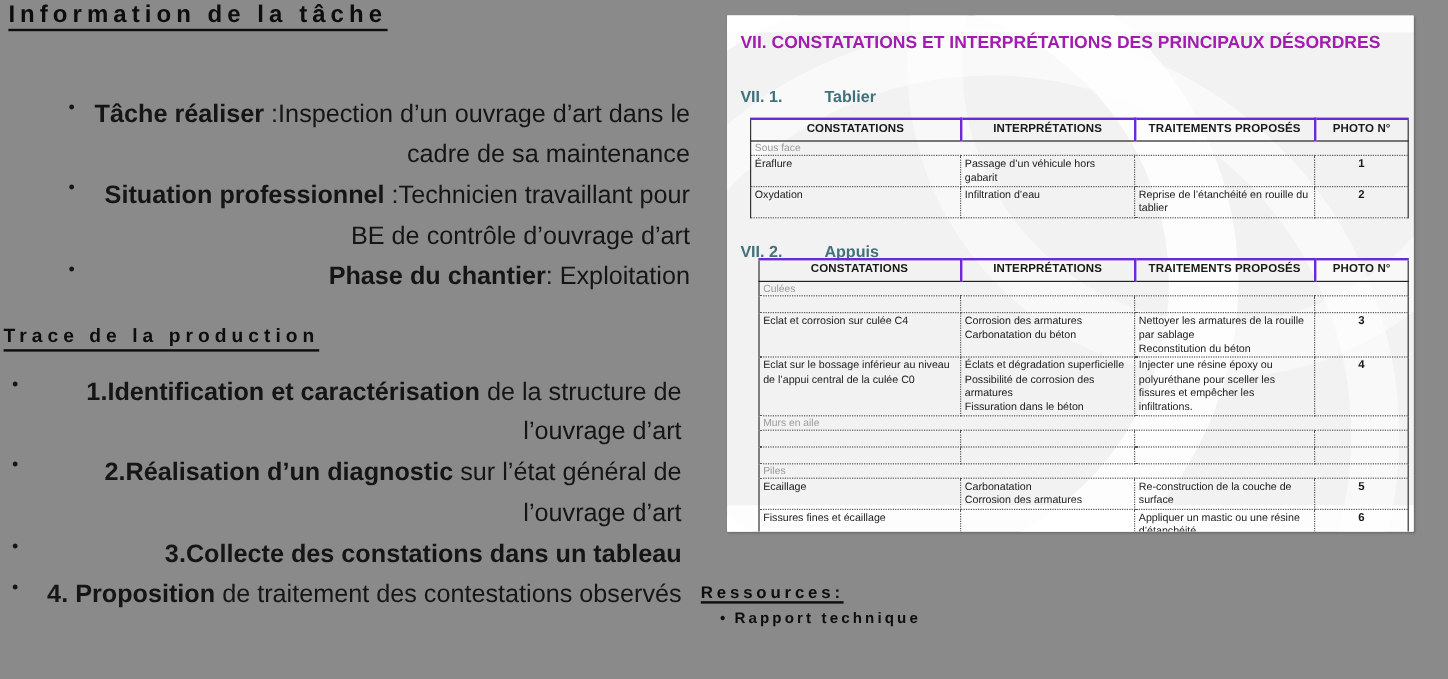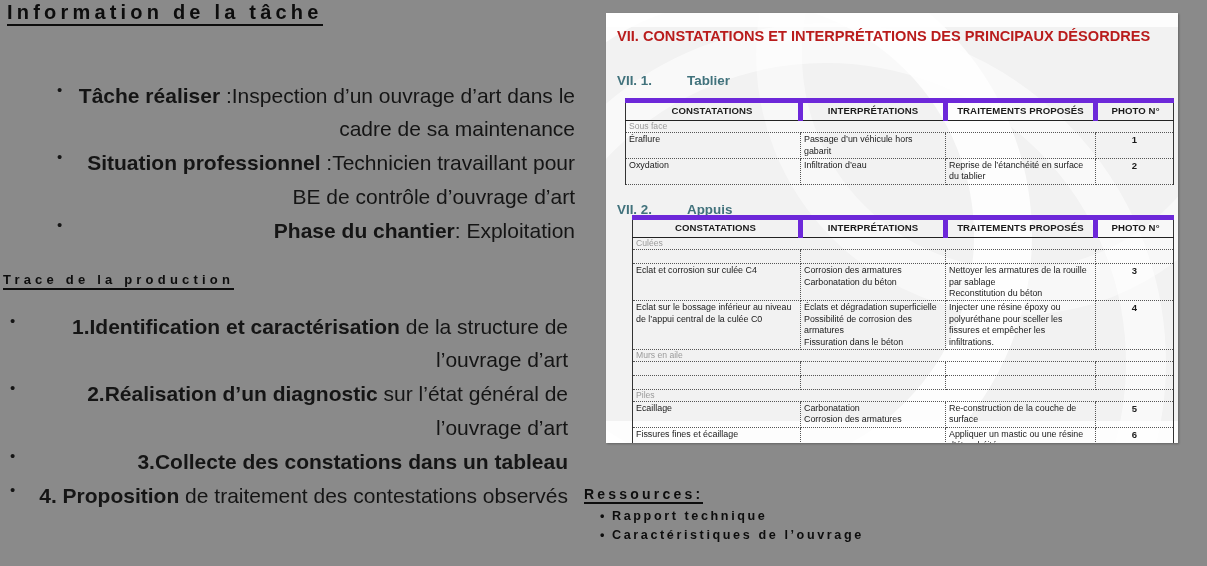--- a/index.html
+++ b/index.html
@@ -42,21 +42,21 @@
   .heading-task {
     position: absolute;
     left: 7px;
     top: 2px;
   }
 
   .heading-trace {
     position: absolute;
     left: 3px;
     top: 273px;
-    font-size: 13px;
+    font-size: 16px;
     letter-spacing: 4.2px;
   }
 
   ul.bullets {
     list-style: none;
     margin: 0;
     padding: 0;
   }
   ul.bullets > li {
     position: relative;
@@ -159,21 +159,21 @@
     position: absolute;
     inset: 0;
     padding: 0;
   }
 
   .doc-h1 {
     position: absolute;
     left: 11px;
     top: 14px;
     width: 550px;
-    color: #b91c1c;
+    color: #a21caf;
     font-weight: bold;
     font-size: 14.6px;
     line-height: 1.33;
     text-align: justify;
     text-align-last: left;
   }
   .doc-h1 .num { display: inline-block; }
   .doc-h1 .ttl { }
 
   .doc-h2 {
@@ -199,21 +199,21 @@
     color: #1a1a1a;
   }
   table.doc-table td, table.doc-table th {
     border: 1px dotted #555;
     padding: 1px 3px;
     vertical-align: top;
     line-height: 1.28;
     background: transparent;
   }
   table.doc-table thead th {
-    border: 5px solid #6d28d9;
+    border: 2px solid #6d28d9;
     border-bottom: 1px solid #222;
     text-align: center;
     font-weight: bold;
     font-size: 9.6px;
     letter-spacing: 0.1px;
     padding: 2px 2px 3px;
     vertical-align: middle;
     white-space: nowrap;
   }
   table.doc-table .outer-left  { border-left: 1px solid #333; }
@@ -339,21 +339,21 @@
             </tr>
             <tr class="">
               <td class="outer-left">Éraflure</td>
               <td>Passage d’un véhicule hors gabarit</td>
               <td></td>
               <td class="outer-right photo">1</td>
             </tr>
             <tr class="">
               <td class="outer-left">Oxydation</td>
               <td>Infiltration d’eau</td>
-              <td>Reprise de l’étanchéité en surface du tablier</td>
+              <td>Reprise de l’étanchéité en rouille du tablier</td>
               <td class="outer-right photo">2</td>
             </tr>
           </tbody>
       </table>
 
       <div class="doc-h2 h2-appuis">
         <span class="num">VII. 2.</span><span>Appuis</span>
       </div>
 
       <table class="doc-table table2" id="table-appuis">
@@ -427,15 +427,14 @@
       </table>
 
     </div>
   </div>
 </div>
 
 <div class="ressources">
   <div class="res-title">Ressources:</div>
   <ul class="res-list">
       <li>Rapport technique</li>
-      <li>Caractéristiques de l’ouvrage</li>
     </ul>
 </div>
 
 </body></html>

